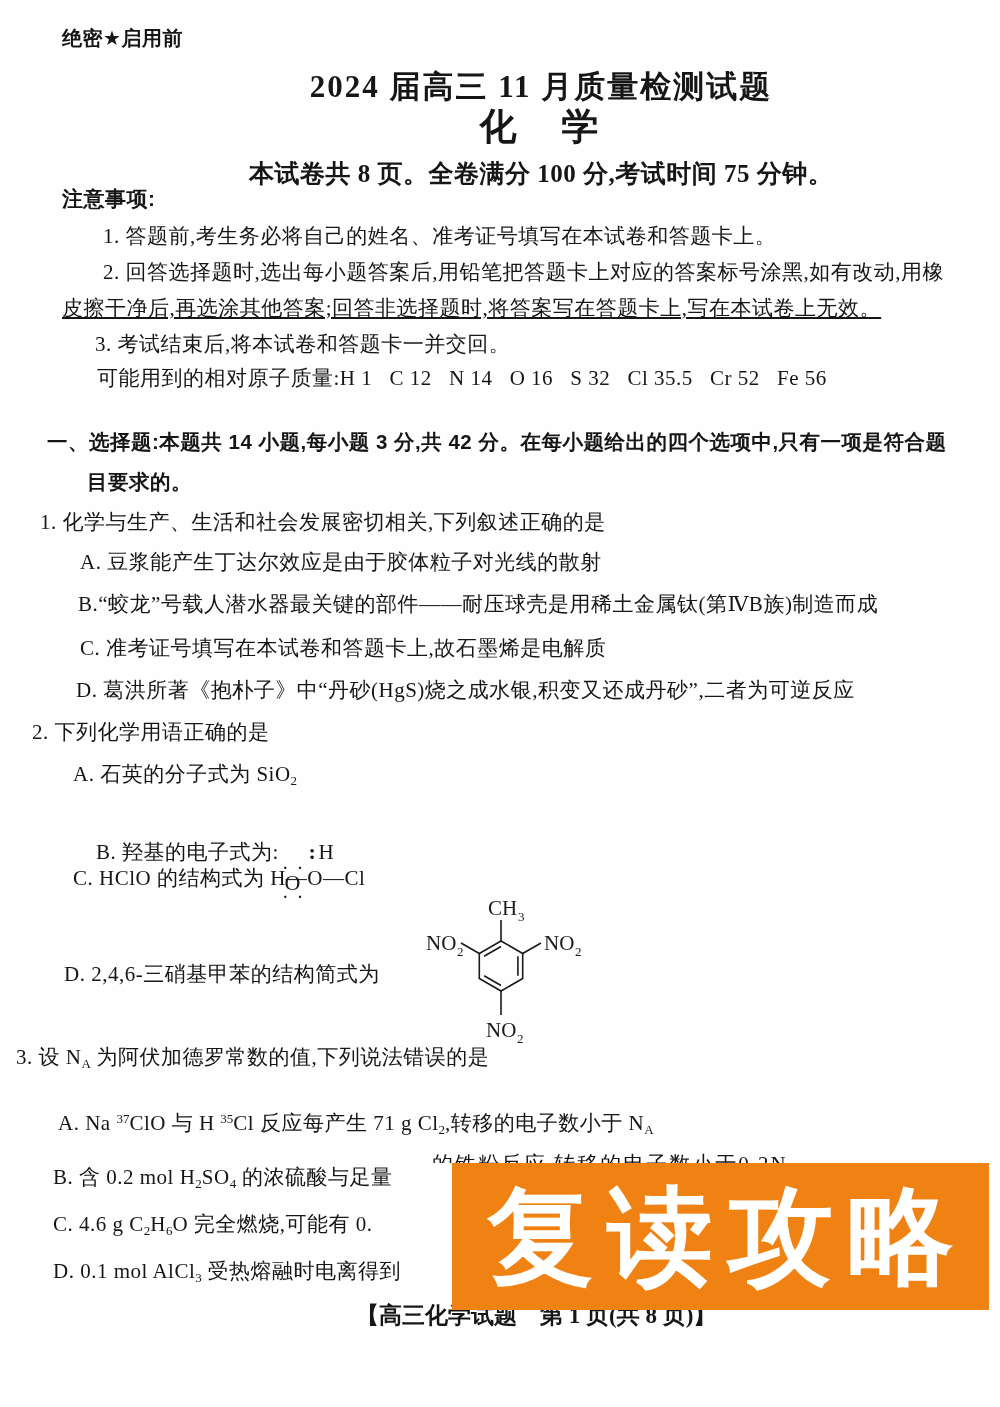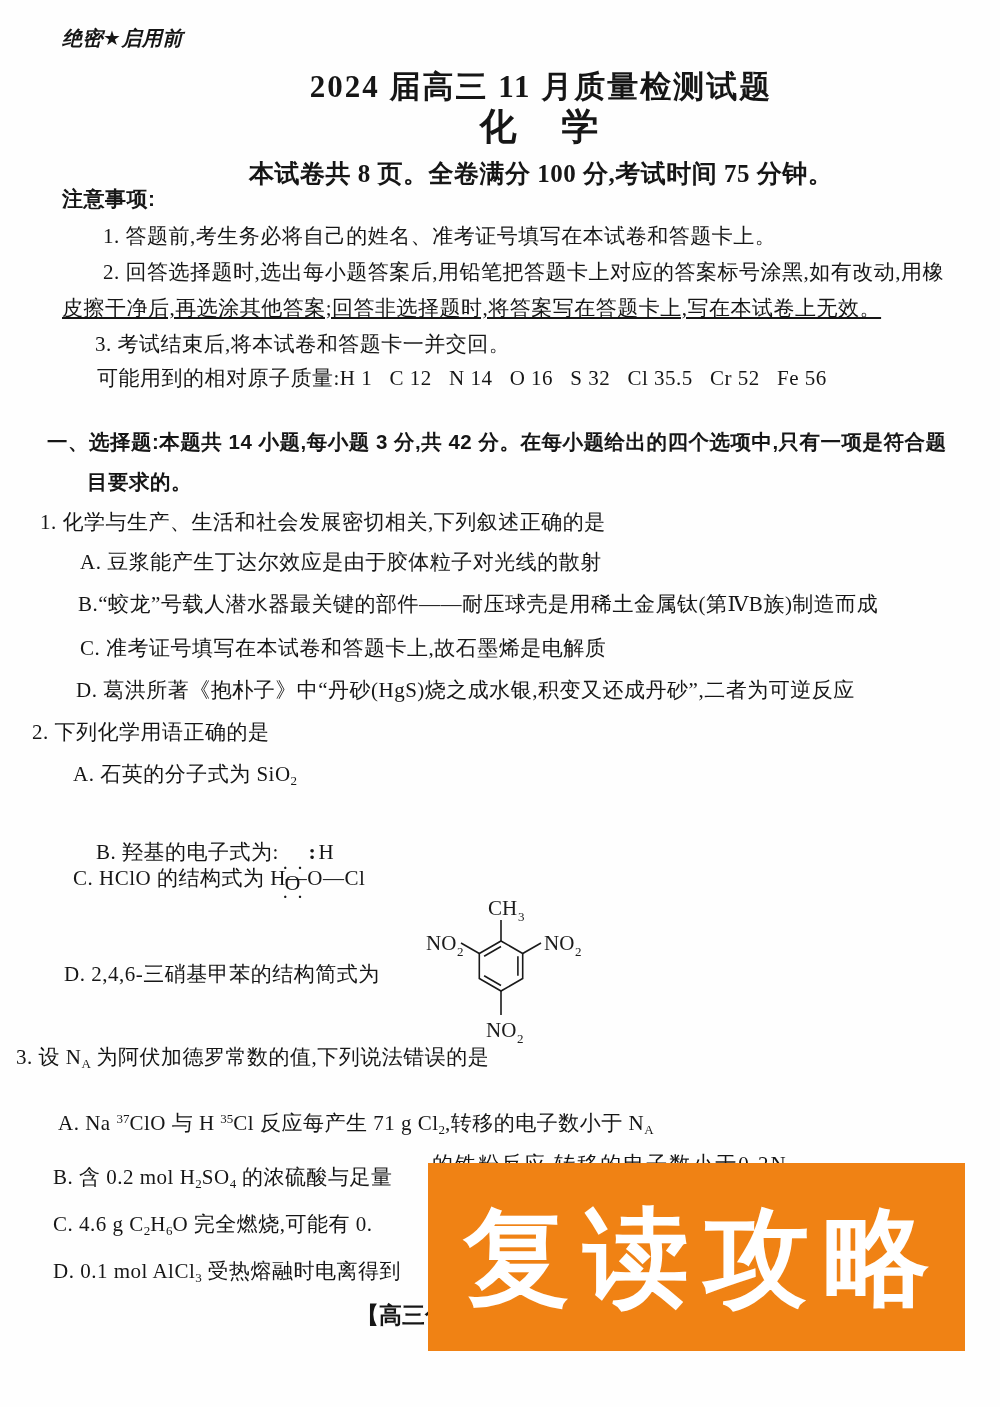--- a/index.html
+++ b/index.html
@@ -17,34 +17,34 @@
   
   .ecol{display:inline-flex;flex-direction:column;align-items:center;vertical-align:-14px;margin:0 1px;}
   .edots{font-size:15px;line-height:7px;letter-spacing:3px;text-indent:3px;font-weight:bold;}
   .eo{font-size:22px;line-height:22px;}
   .ecolon{font-size:22px;font-weight:bold;margin:0 2px;}
   
   #sliver{position:absolute;left:432px;top:1150px;width:525px;height:13px;overflow:hidden;z-index:2;}
   #sliver .txt{font-size:21px;white-space:pre;letter-spacing:2px;}
   
   #watermark{
-    position:absolute;left:428px;top:1163px;width:537px;height:188px;
+    position:absolute;left:452px;top:1163px;width:537px;height:147px;
     background:#F08214;z-index:5;display:flex;align-items:center;justify-content:center;
     font-family:"Liberation Sans","DejaVu Sans",sans-serif;font-weight:bold;
     color:#ffffff;font-size:106px;letter-spacing:14px;text-indent:14px;line-height:147px;
   }
   #footer{position:absolute;left:356px;top:1300px;font-size:23px;white-space:pre;z-index:1;font-weight:bold;}
   svg text{font-family:"Liberation Serif","DejaVu Serif",serif;}
 </style>
 </head>
 <body>
 
 <div id="page">
 
-  <div class="line bold hei" style="left:62px;top:26px;font-size:20px;font-style:italic;">绝密★启用前</div>
+  <div class="line bold hei" style="left:62px;top:26px;font-size:20px;">绝密★启用前</div>
   <div class="line bold center" style="top:68px;font-size:31px;letter-spacing:2px;">2024 届高三 11 月质量检测试题</div>
   <div class="line bold center" style="top:104px;font-size:37px;letter-spacing:4px;">化　学</div>
   <div class="line bold center" style="top:158px;font-size:25px;">本试卷共 8 页。全卷满分 100 分,考试时间 75 分钟。</div>
 
   <div class="line bold hei" style="left:62px;top:186px;">注意事项:</div>
   <div class="line" style="left:103px;top:223px;">1. 答题前,考生务必将自己的姓名、准考证号填写在本试卷和答题卡上。</div>
   <div class="line" style="left:103px;top:259px;">2. 回答选择题时,选出每小题答案后,用铅笔把答题卡上对应的答案标号涂黑,如有改动,用橡</div>
   <div class="line" style="left:62px;top:295px;text-decoration:underline;">皮擦干净后,再选涂其他答案;回答非选择题时,将答案写在答题卡上,写在本试卷上无效。</div>
   <div class="line" style="left:95px;top:331px;">3. 考试结束后,将本试卷和答题卡一并交回。</div>
   <div class="line" style="left:97px;top:365px;">可能用到的相对原子质量:H 1   C 12   N 14   O 16   S 32   Cl 35.5   Cr 52   Fe 56</div>

